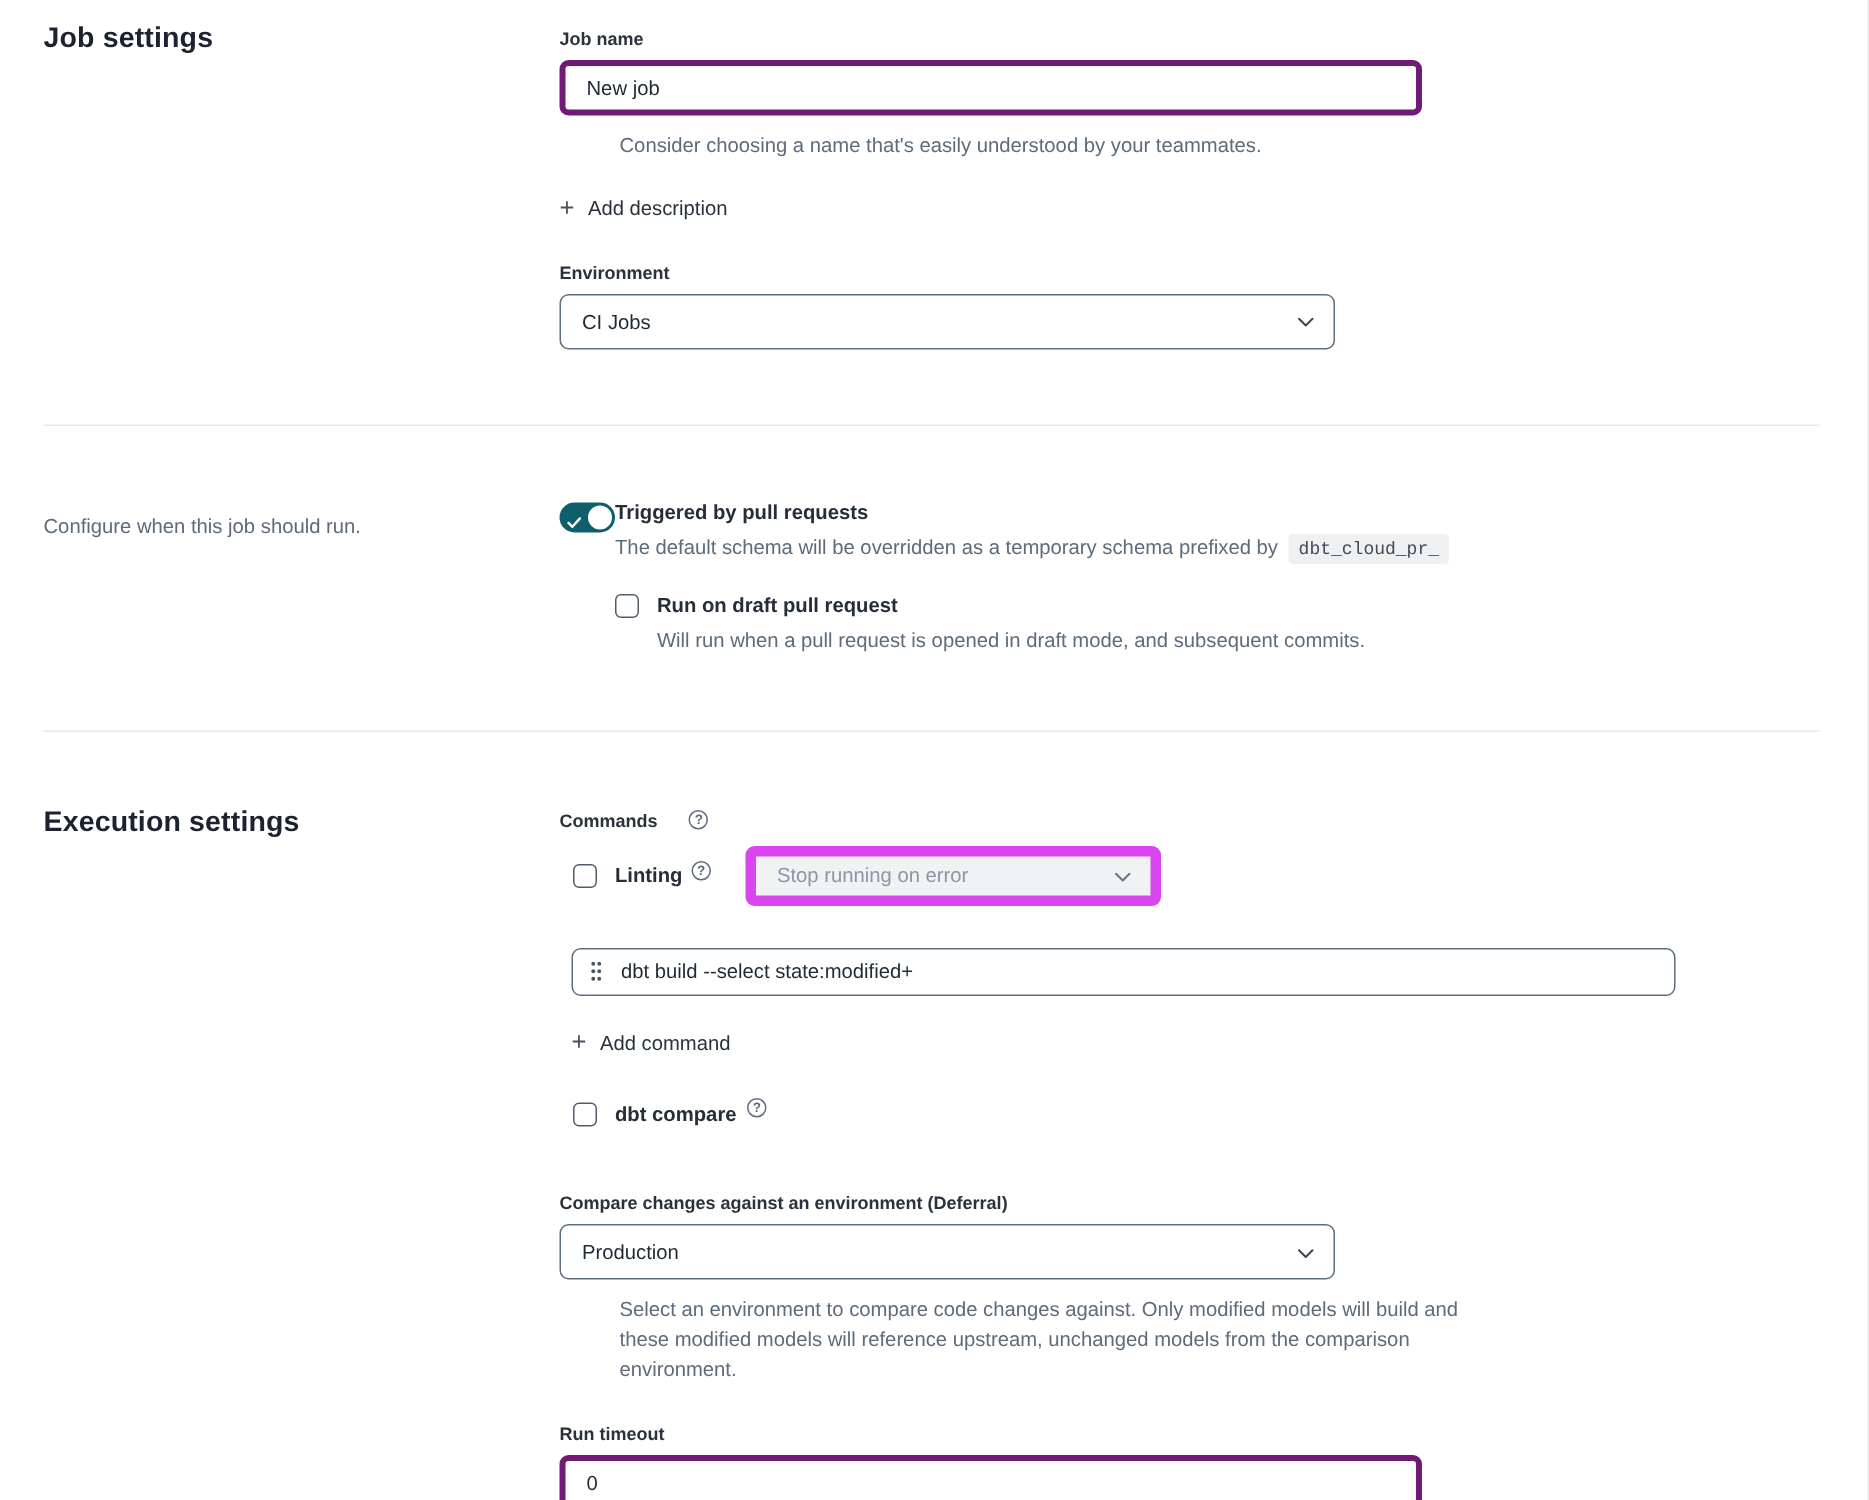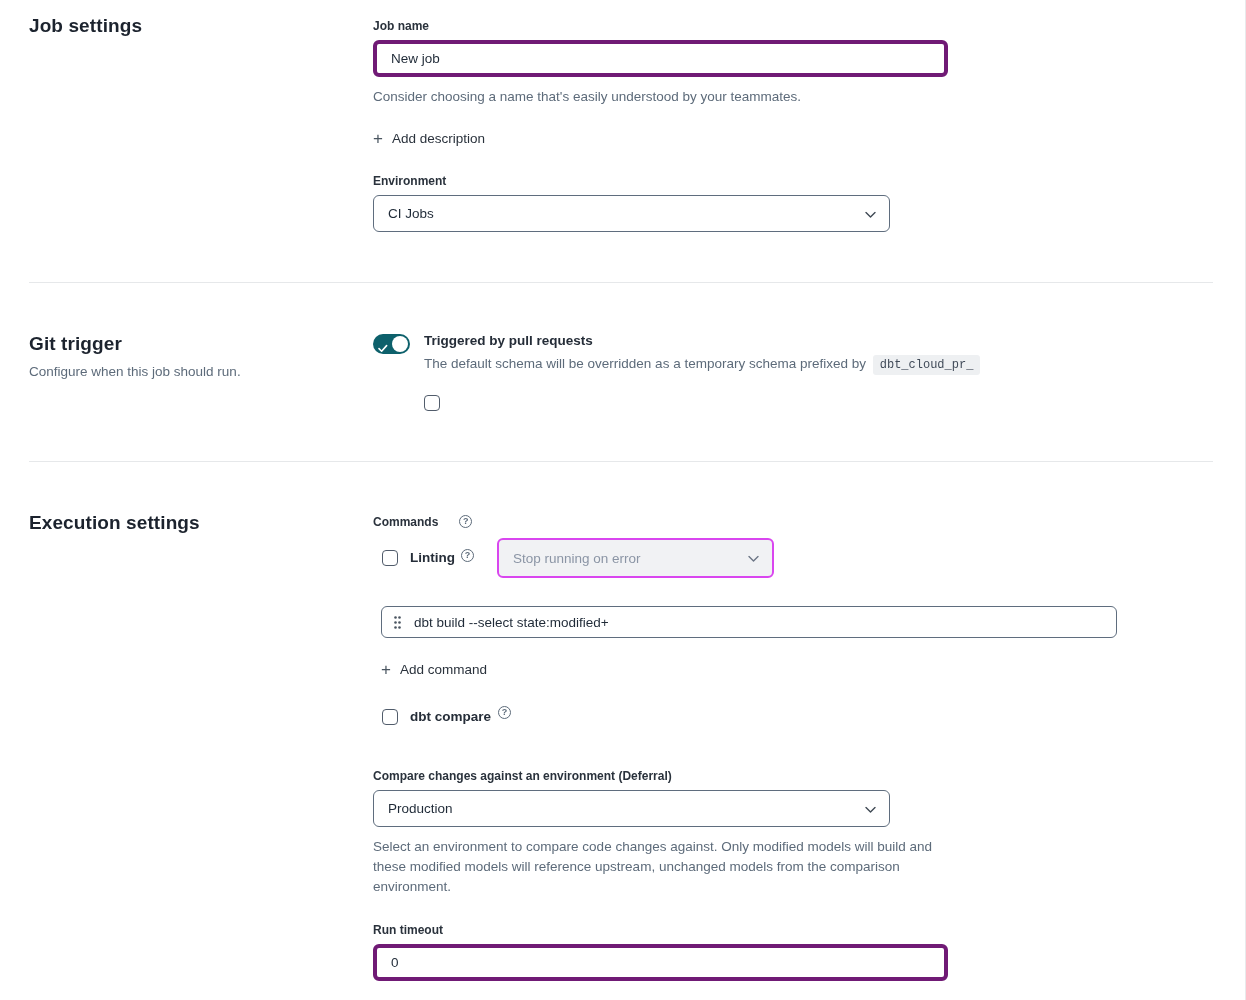--- a/index.html
+++ b/index.html
@@ -58,21 +58,21 @@
     color: #1f2a37;
     background: #fff;
     outline: none;
   }
   .help-text {
     font-size: 13.5px;
     color: #5d6b7a;
     line-height: 20px;
     max-width: 580px;
   }
-  .mt4 { margin-top: 4px; } .mt10 { margin-top: 10px; }
+  .mt4 { margin-top: 4px; } .mt10 { margin-top: 10px; margin-left: 40px; }
   .mt20 { margin-top: 20px; } .mt22 { margin-top: 22px; }
   .mt26 { margin-top: 26px; } .mt44 { margin-top: 44px; }
 
   .link-btn {
     display: inline-flex;
     align-items: center;
     gap: 9px;
     background: none;
     border: none;
     cursor: pointer;
@@ -120,21 +120,21 @@
     position: absolute;
     top: 2px; right: 2px;
     width: 16px; height: 16px;
     border-radius: 50%;
     background: #ffffff;
   }
   .toggle .tick {
     position: absolute;
     left: 5px; top: 5px;
   }
-  .toggle-texts { margin-left: 14px; }
+  .toggle-texts { }
   .bold-label {
     font-size: 13.5px;
     font-weight: 700;
     color: #252d38;
     line-height: 16px;
   }
   .desc-line {
     margin-top: 5px;
     font-size: 13.5px;
     color: #5d6b7a;
@@ -183,21 +183,21 @@
   
   .linting-row { display: flex; align-items: center; padding-left: 9px; margin-top: 8px; }
   .linting-row .bold-label { margin-left: 12px; text-align: center; }
   .select-disabled {
     position: relative;
     display: flex;
     align-items: center;
     width: 277px;
     height: 40px;
     margin-left: 23px;
-    border: 2px solid #d946ef;
+    border: 7px solid #d946ef;
     border-radius: 6px;
     background: #f1f2f4;
     padding: 0 14px;
     font-size: 13.5px;
     color: #8b95a5;
   }
   .select-disabled .chev { position: absolute; right: 13px; top: 50%; transform: translateY(-50%); }
 
   
   .command-row {
@@ -250,41 +250,44 @@
           </div>
         </div>
       </div>
     </div>
   </section>
 
   <hr class="divider">
 
   <section class="section pad-top">
     <div class="col-left">
-      <h2 class="section-title">Git trigger</h2>
       <p class="section-subtitle">Configure when this job should run.</p>
     </div>
     <div class="col-right">
       <div class="toggle-row">
         <span class="toggle">
           <span class="tick">
             <svg width="10" height="9" viewBox="0 0 10 9">
                 <polyline points="1,4.6 3.6,7.2 8.6,1.6" fill="none" stroke="#ffffff" stroke-width="1.6" stroke-linecap="round" stroke-linejoin="round"></polyline>
               </svg>
           </span>
           <span class="knob"></span>
         </span>
         <div class="toggle-texts">
           <div class="bold-label">Triggered by pull requests</div>
           <div class="desc-line">
             <span>The default schema will be overridden as a temporary schema prefixed by</span>
             <span class="code-chip">dbt_cloud_pr_</span>
           </div>
           <div class="checkbox-row mt20">
             <span class="checkbox"></span>
+            <div class="checkbox-texts">
+              <div class="bold-label">Run on draft pull request</div>
+              <div class="desc-line">Will run when a pull request is opened in draft mode, and subsequent commits.</div>
+            </div>
           </div>
         </div>
       </div>
     </div>
   </section>
 
   <hr class="divider">
 
   <section class="section pad-top">
     <div class="col-left">

